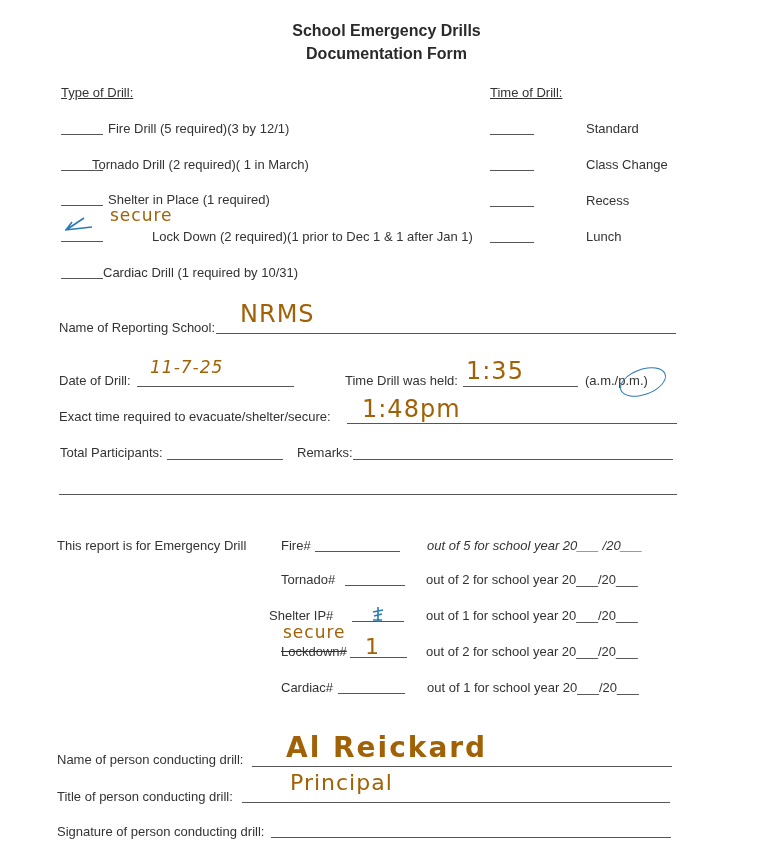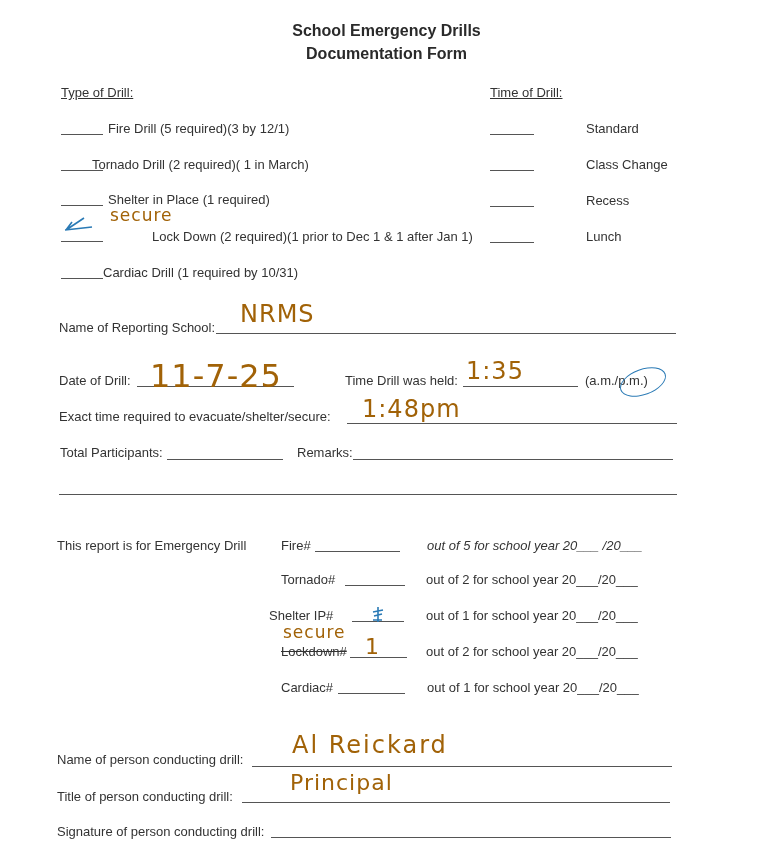--- a/index.html
+++ b/index.html
@@ -75,21 +75,21 @@
   <div class="line" style="left:490px; top:242px; width:44px;"></div>
   <div class="abs txt" style="left:586px; top:229px;text-align:center;">Lunch</div>
 </div>
 
 <div class="abs txt" style="left:59px; top:320px;">Name of Reporting School:</div>
 <div class="line" style="left:216px; top:333px; width:460px;"></div>
 <div class="hand" style="left:240px; top:300px; font-size:24px;">NRMS</div>
 
 <div class="abs txt" style="left:59px; top:373px;">Date of Drill:</div>
 <div class="line" style="left:137px; top:386px; width:157px;"></div>
-<div class="hand" style="left:150px; top:357px; font-size:32px;">11-7-25</div>
+<div class="hand" style="left:150px; top:357px; font-size:17px;font-style:italic;">11-7-25</div>
 
 <div class="abs txt" style="left:345px; top:373px;">Time Drill was held:</div>
 <div class="line" style="left:463px; top:386px; width:115px;"></div>
 <div class="hand" style="left:466px; top:357px; font-size:24px;">1:35</div>
 <div class="abs txt" style="left:585px; top:373px;">(a.m./p.m.)</div>
 <div class="circle" style="left:619px; top:369px; width:46px; height:24px;"></div>
 
 <div class="abs txt" style="left:59px; top:409px;">Exact time required to evacuate/shelter/secure:</div>
 <div class="line" style="left:347px; top:423px; width:330px;"></div>
 <div class="hand" style="left:362px; top:395px; font-size:24px;">1:48pm</div>
@@ -128,20 +128,20 @@
   <div class="abs txt" style="left:426px; top:644px;">out of 2 for school year 20___/20___</div>
 </div>
 <div>
   <div class="abs txt" style="left:281px; top:680px;">Cardiac#</div>
   <div class="line" style="left:338px; top:693px; width:67px;"></div>
   <div class="abs txt" style="left:427px; top:680px;">out of 1 for school year 20___/20___</div>
 </div>
 
 <div class="abs txt" style="left:57px; top:752px;">Name of person conducting drill:</div>
 <div class="line" style="left:252px; top:766px; width:420px;"></div>
-<div class="hand" style="left:292px; top:731px; font-size:24px; letter-spacing:2px;">Al Reickard</div>
+<div class="hand" style="left:286px; top:731px; font-size:28px; letter-spacing:2px;font-weight:bold;">Al Reickard</div>
 
 <div class="abs txt" style="left:57px; top:789px;">Title of person conducting drill:</div>
 <div class="line" style="left:242px; top:802px; width:428px;"></div>
 <div class="hand" style="left:290px; top:770px; font-size:22px; letter-spacing:1px;">Principal</div>
 
 <div class="abs txt" style="left:57px; top:824px;">Signature of person conducting drill:</div>
 <div class="line" style="left:271px; top:837px; width:400px;"></div>
 
 </body></html>

